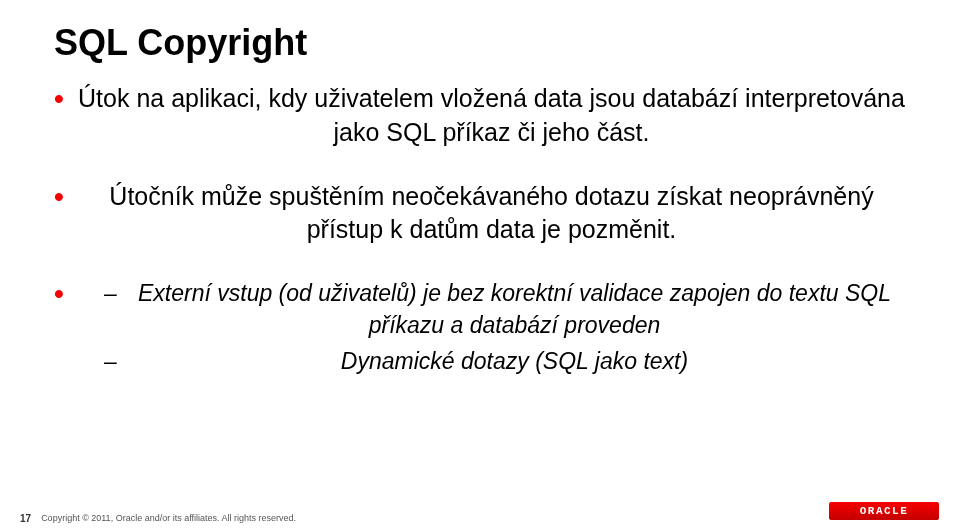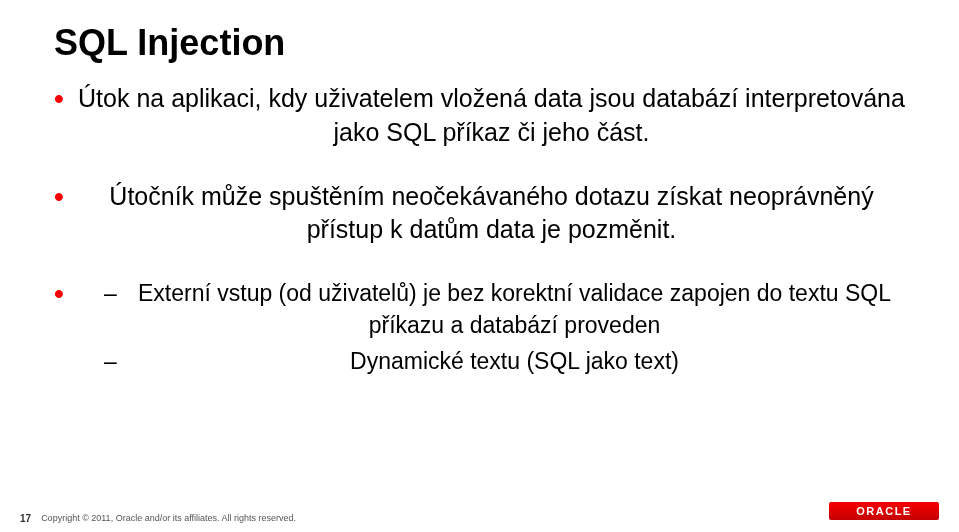--- a/index.html
+++ b/index.html
@@ -47,20 +47,21 @@
       top: 0;
       color: #f80000;
       font-size: 28px;
       font-weight: bold;
       line-height: 1.2;
     }
     .sub-list {
       list-style: none;
       padding-left: 26px;
       margin-top: 20px;
+      font-style: italic;
     }
     .sub-item {
       position: relative;
       padding-left: 20px;
       font-size: 23px;
       color: #000000;
       line-height: 1.4;
       margin-bottom: 4px;
     }
     .sub-item::before {
@@ -104,43 +105,43 @@
       border-radius: 2px;
       display: flex;
       align-items: center;
       justify-content: center;
     }
     .logo-text {
       color: #ffffff;
       font-size: 11px;
       font-weight: bold;
       letter-spacing: 1.5px;
-      font-family: Liberation Sans, sans-serif;
+      font-family: Liberation Mono, monospace;
     }
   </style>
 </head>
 <body>
 
 <div class="slide">
-  <h1 class="title">SQL Injection</h1>
+  <h1 class="title">SQL Copyright</h1>
 
   <ul class="bullet-list">
     <li class="bullet-item">
       <span>Útok na aplikaci, kdy uživatelem vložená data jsou databází interpretována jako SQL příkaz či jeho část.</span>
     </li>
     <li class="bullet-item">
       <span>Útočník může spuštěním neočekávaného dotazu získat neoprávněný přístup k datům data je pozměnit.</span>
     </li>
     <li class="bullet-item">
       <ul class="sub-list">
         <li class="sub-item">
           <span>Externí vstup (od uživatelů) je bez korektní validace zapojen do textu SQL příkazu a databází proveden</span>
         </li>
         <li class="sub-item">
-          <span>Dynamické textu (SQL jako text)</span>
+          <span>Dynamické dotazy (SQL jako text)</span>
         </li>
       </ul>
     </li>
   </ul>
 
   <div class="footer">
     <span class="footer-num">17</span>
     <span class="footer-text">Copyright © 2011, Oracle and/or its affiliates. All rights reserved.</span>
   </div>
 

